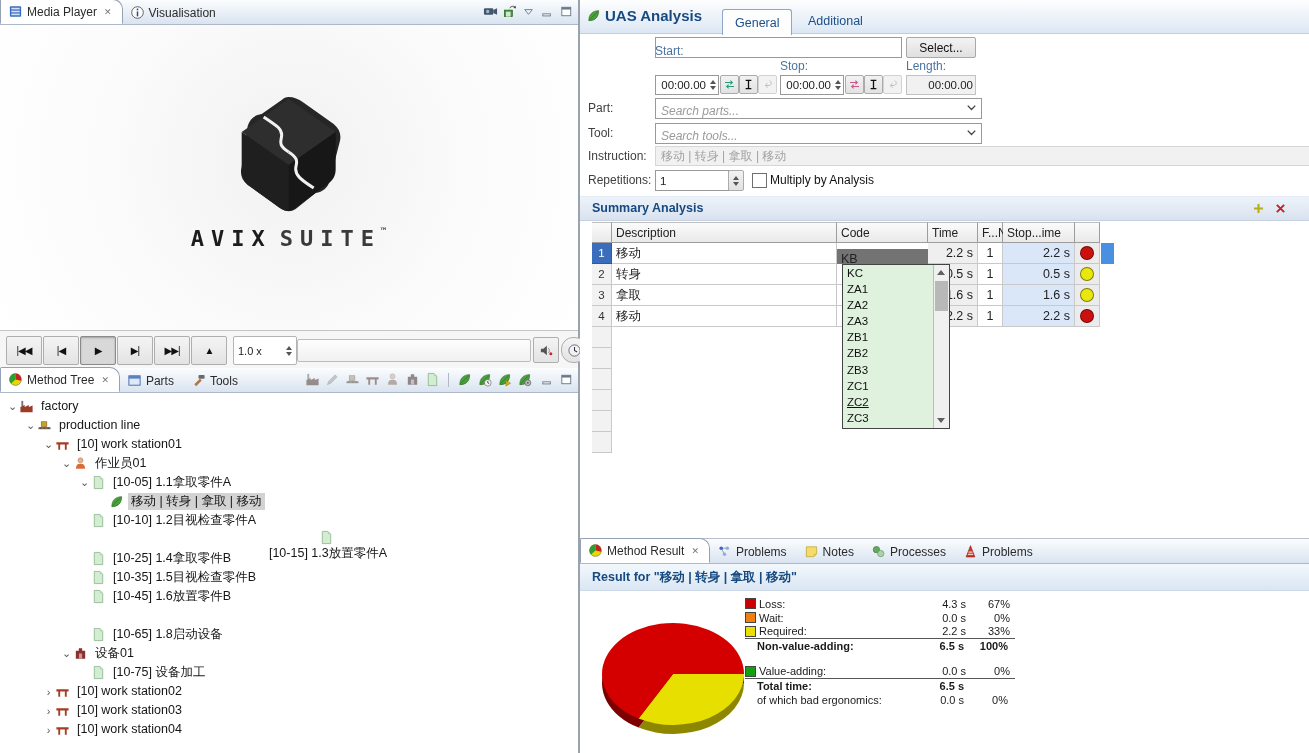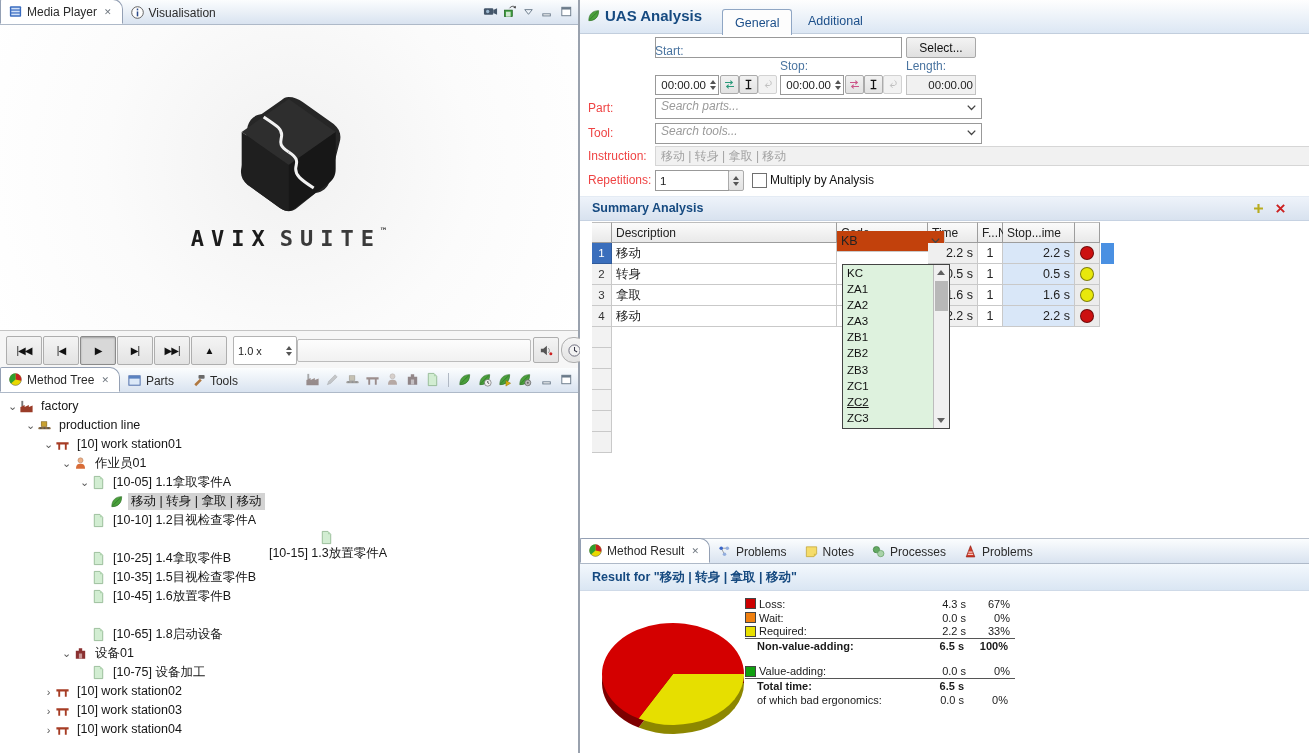--- a/index.html
+++ b/index.html
@@ -40,30 +40,30 @@
   .trow .icn{margin-right:4px;flex:none}
   .tlabel{padding:0 3px;line-height:17px}
   .tlabel.sel{background:#d3d3d3}
   
   #uasPanel{left:580px;top:0;width:729px;height:538px}
   #uasHeader{position:absolute;left:0;top:0;right:0;height:33px;background:linear-gradient(#fefefe,#dce7f4);border-bottom:1px solid #c2cedd}
   #uasTitle{position:absolute;left:25px;top:7px;font-size:15px;font-weight:bold;color:#164a80}
   #uasTitleIcon{position:absolute;left:6px;top:8px}
   .utab{position:absolute;top:9px;height:24px;padding:0 12px;display:flex;align-items:center;font-size:12.5px;color:#1c4f8a;border-radius:3px 3px 0 0}
   .utab.active{background:#fdfdfd;border:1px solid #8fa6c4;border-bottom:none;height:25px}
-  .flabel{position:absolute;color:#ef4444;font-size:12px}
+  .flabel{position:absolute;color:#404040;font-size:12px}
   .slabel{position:absolute;color:#4a74a0;font-size:12px}
   .tin{position:absolute;background:#fff;border:1px solid #999;display:flex;align-items:center;font-size:11.5px}
   .tin .val{flex:1;text-align:right;padding-right:2px}
   .ghost{color:#9a9a9a;font-style:italic;padding-left:5px}
   .sbtn{position:absolute;width:17px;height:17px;background:linear-gradient(#f2f2f2,#e2e2e2);border:1px solid #ababab;border-radius:2px;display:flex;align-items:center;justify-content:center}
   .sbtn .icn svg{width:13px;height:13px}
   .sbtn.dis{background:#f2f2f2;border-color:#d2d2d2}
   .btn{position:absolute;background:linear-gradient(#f3f3f3,#e0e0e0);border:1px solid #a8a8a8;border-radius:2px;display:flex;align-items:center;justify-content:center;font-size:12px;color:#111}
-  .combo{position:absolute;background:#fff;border:1px solid #999;display:flex;align-items:flex-start}
+  .combo{position:absolute;background:#fff;border:1px solid #999;display:flex;align-items:flex-end}
   .combo .chev{position:absolute;right:2px;top:1px}
   .rofield{position:absolute;background:#f1f1f1;border:1px solid #d6d6d6;display:flex;align-items:center;color:#a2a2a2;font-size:12px;padding-left:5px}
   .chk{position:absolute;width:13px;height:13px;border:1px solid #707070;background:#fff}
   #summaryBar{position:absolute;left:0;top:196px;width:729px;height:23px;background:linear-gradient(#eef3fa,#d8e2ef);border-top:1px solid #e4ebf4;border-bottom:1px solid #c6d2e2}
   #summaryTitle{position:absolute;left:12px;top:4px;font-weight:bold;font-size:12.5px;color:#164a80}
   #summaryBar .icn svg{width:13px;height:13px}
   
   .hcell{position:absolute;background:linear-gradient(#fbfbfb,#e9e9e9);border-right:1px solid #9d9d9d;border-bottom:1px solid #9d9d9d;border-top:1px solid #bdbdbd;font-size:12px;color:#222;display:flex;align-items:center;padding-left:4px;box-sizing:border-box}
   .cell{position:absolute;background:#fff;border-right:1px solid #c9c9c9;border-bottom:1px solid #c9c9c9;font-size:12.5px;display:flex;align-items:center;box-sizing:border-box;white-space:nowrap;overflow:hidden}
   .cell.num{background:#f2f2f2;justify-content:center;font-size:11.5px;color:#333}
@@ -650,21 +650,21 @@
     <div id="tbl">
         <div class="hcell" style="left: 12px; top: 222px; width: 20px; height: 21px;"></div>
         <div class="hcell" style="left: 32px; top: 222px; width: 225px; height: 21px;">Description</div>
         <div class="hcell" style="left: 257px; top: 222px; width: 91px; height: 21px;">Code</div>
         <div class="hcell" style="left: 348px; top: 222px; width: 50px; height: 21px;">Time</div>
         <div class="hcell" style="left: 398px; top: 222px; width: 25px; height: 21px;">F...N</div>
         <div class="hcell" style="left: 423px; top: 222px; width: 72px; height: 21px;">Stop...ime</div>
         <div class="hcell" style="left: 495px; top: 222px; width: 25px; height: 21px;"></div>
         <div class="cell num sel" style="left: 12px; top: 243px; width: 20px; height: 21px;">1</div>
         <div class="cell " style="left: 32px; top: 243px; width: 225px; height: 21px; padding-left: 4px;">移动</div>
-        <div class="cell " style="left: 257px; top: 231px; width: 108px; height: 21px; background: #c2410c; padding-left: 4px;">
+        <div class="cell " style="left: 257px; top: 249px; width: 108px; height: 21px; background: #737373; padding-left: 4px;">
           <span>KB</span>
           <span class="icn" style="position: absolute; right: 1px; top: 2px;">
             <svg viewBox="0 0 16 16">
               <path d="M4 6 L8 10.2 L12 6" stroke="#444" stroke-width="1.4" fill="none"></path>
             </svg>
           </span>
         </div>
         <div class="cell time" style="left: 348px; top: 243px; width: 50px; height: 21px;">2.2 s</div>
         <div class="cell fn" style="left: 398px; top: 243px; width: 25px; height: 21px;">1</div>
         <div class="cell total" style="left: 423px; top: 243px; width: 72px; height: 21px;">2.2 s</div>

